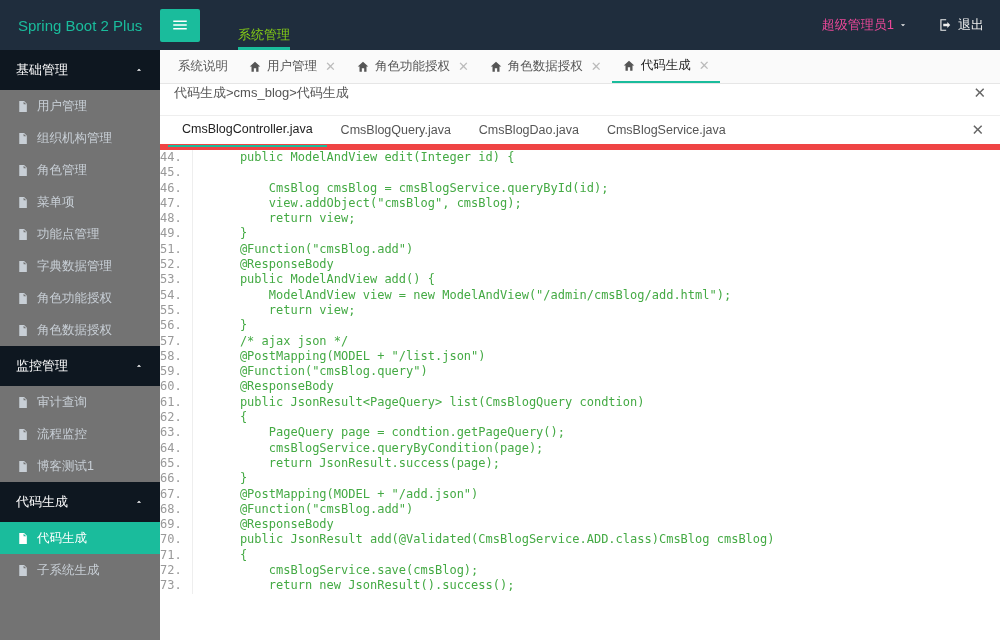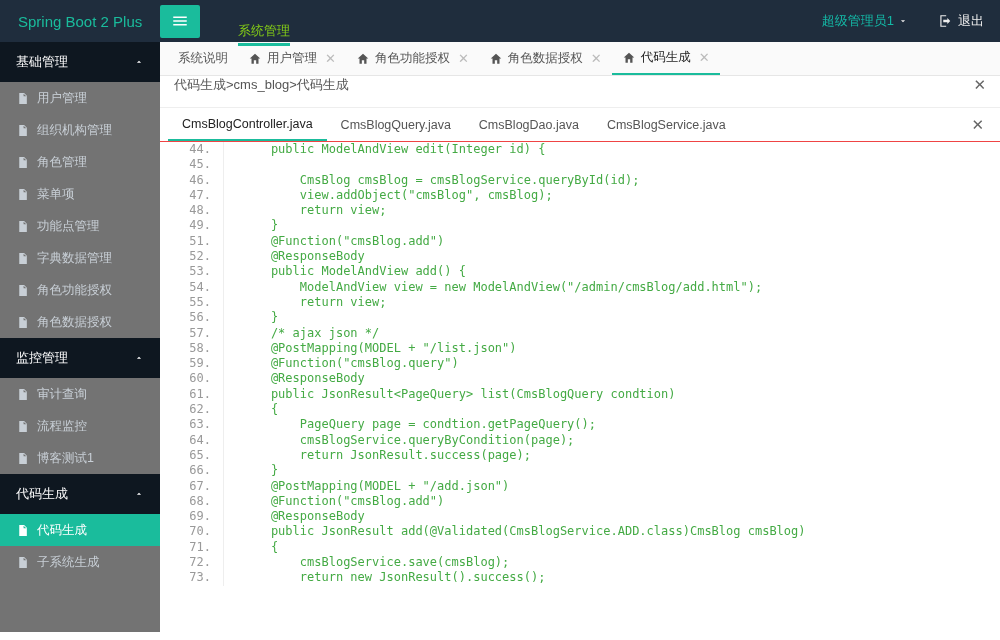--- a/index.html
+++ b/index.html
@@ -1,51 +1,51 @@
 <!DOCTYPE html>
 <html><head>
 <meta charset="utf-8">
 <style>
 * { margin:0; padding:0; box-sizing:border-box; }
 body { font-family:"Microsoft YaHei","Helvetica Neue",Arial,sans-serif; font-size:13px; background:#fff; overflow:hidden; }
-.header { height:42px; background:#1f2d3d; display:flex; align-items:center; color:#fff; }
+.header { height:50px; background:#1f2d3d; display:flex; align-items:center; color:#fff; }
 .logo { width:160px; padding-left:18px; color:#1abc9c; font-size:15px; }
 .menu-toggle { width:40px; height:33px; background:#1abc9c; border-radius:2px; display:flex; align-items:center; justify-content:center; margin-right:28px; cursor:pointer; }
 .menu-toggle svg { width:18px; height:18px; fill:#fff; }
 .top-nav-item { padding:10px 10px; height:50px; line-height:50px; color:#84cc16; cursor:pointer; position:relative; }
 .top-nav-item.active::after { content:""; position:absolute; bottom:0; left:10px; right:10px; height:3px; background:#1abc9c; }
 .header-spacer { flex:1; }
-.user-menu { display:flex; align-items:center; color:#14b8a6; padding:0 14px; cursor:pointer; font-size:13px; }
+.user-menu { display:flex; align-items:center; color:#ec4899; padding:0 14px; cursor:pointer; font-size:13px; }
 .user-menu svg { width:10px; height:10px; fill:#eee; margin-left:4px; }
 .logout { display:flex; align-items:center; color:#eee; padding:0 16px; cursor:pointer; font-size:13px; }
 .logout svg { width:14px; height:14px; fill:#eee; margin-right:6px; }
 .body { display:flex; height:calc(100vh - 50px); }
 .sidebar { width:160px; background:#737373; color:#bcc4cc; overflow-y:auto; }
 .side-group { height:40px; display:flex; align-items:center; padding:0 16px; background:#0e1720; color:#fff; cursor:pointer; font-size:13px; }
 .side-group .chev { margin-left:auto; }
 .side-group svg { width:10px; height:10px; fill:#fff; }
 .side-item { height:32px; display:flex; align-items:center; padding:0 16px; cursor:pointer; font-size:12.5px; color:#c8cfd6; }
 .side-item svg { width:13px; height:13px; fill:#c8cfd6; margin-right:8px; flex-shrink:0; }
 .side-item.active { background:#1abc9c; color:#fff; }
 .side-item.active svg { fill:#fff; }
 .main { flex:1; display:flex; flex-direction:column; min-width:0; }
 .tabs { height:34px; background:#fafafa; border-bottom:1px solid #e6e6e6; display:flex; align-items:center; padding:0 8px; }
 .tab { display:flex; align-items:center; padding:0 10px; height:33px; cursor:pointer; color:#555; font-size:12.5px; }
 .tab svg.home { width:14px; height:14px; fill:#555; margin-right:5px; }
 .tab .close { margin-left:8px; color:#bbb; font-size:13px; cursor:pointer; }
 .tab.active { border-bottom:2px solid #1abc9c; color:#222; }
 .crumb-row { height:32px; display:flex; align-items:flex-start; padding:0 14px; color:#555; font-size:13px; border-bottom:1px solid #eee; }
 .crumb-row .close-x { margin-left:auto; color:#666; cursor:pointer; font-size:15px; }
-.file-tabs { height:34px; display:flex; align-items:center; border-bottom:1px solid #ef4444; padding:0 8px; }
+.file-tabs { height:34px; display:flex; align-items:center; border-bottom:6px solid #ef4444; padding:0 8px; }
 .file-tab { padding:0 14px; height:33px; display:flex; align-items:center; color:#555; cursor:pointer; font-size:12.5px; }
 .file-tab.active { border-bottom:2px solid #1abc9c; color:#222; }
 .file-tabs .close-x { margin-left:auto; color:#666; cursor:pointer; font-size:15px; padding:0 8px; }
 .code-area { flex:1; overflow:auto; background:#fff; }
 .code-line { display:flex; font-family:Consolas,Monaco,monospace; font-size:12px; line-height:15.3px; white-space:pre; }
-.lineno { width:64px; text-align:right; padding-right:12px; color:#999; background:#fff; border-right:1px solid #eee; user-select:none; }
+.lineno { width:33px; text-align:right; padding-right:12px; color:#999; background:#fff; border-right:1px solid #eee; user-select:none; }
 .linetxt { padding-left:18px; color:#44aa44; }
 </style>
 </head>
 <body>
 
 <div class="header">
   <div class="logo">Spring Boot 2 Plus</div>
   <div class="menu-toggle">
     <svg viewBox="0 0 24 24">
         <path d="M3 6h18v2H3zM3 11h18v2H3zM3 16h18v2H3z"></path>

